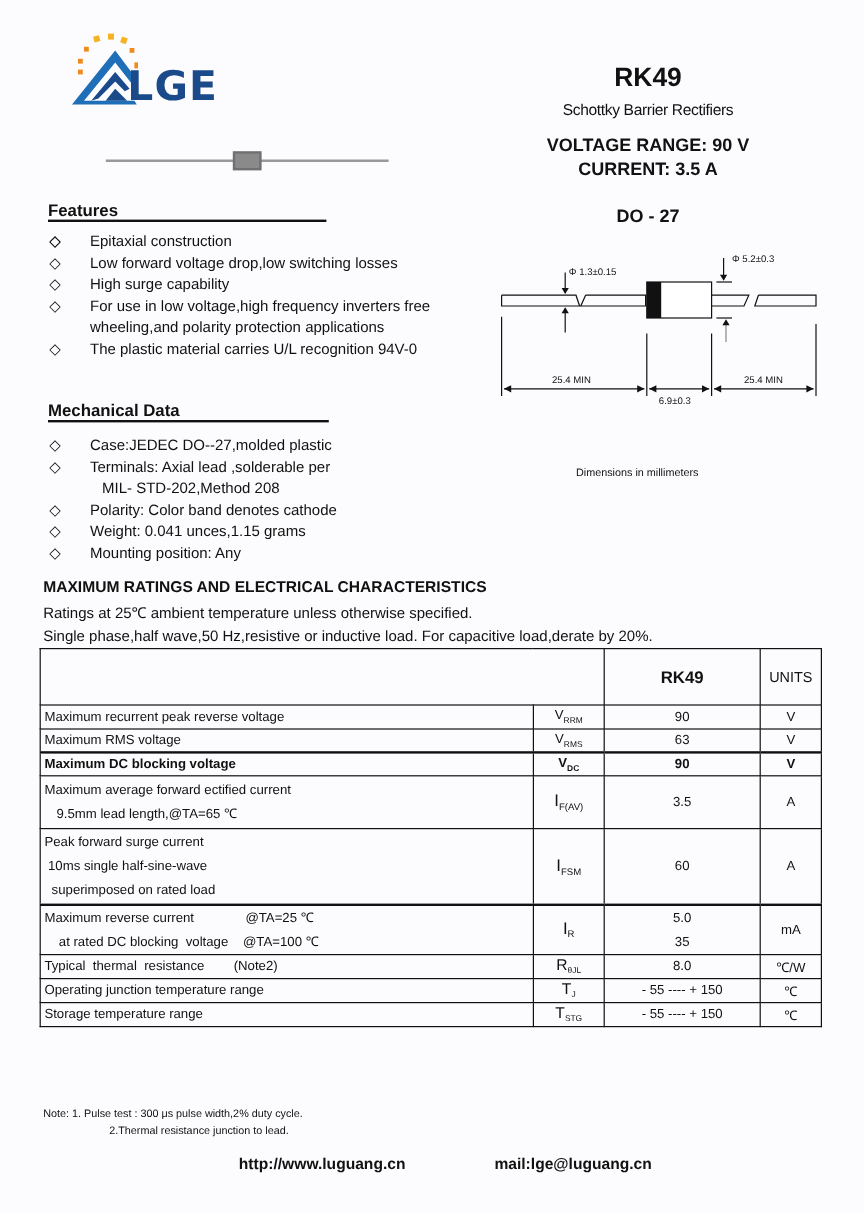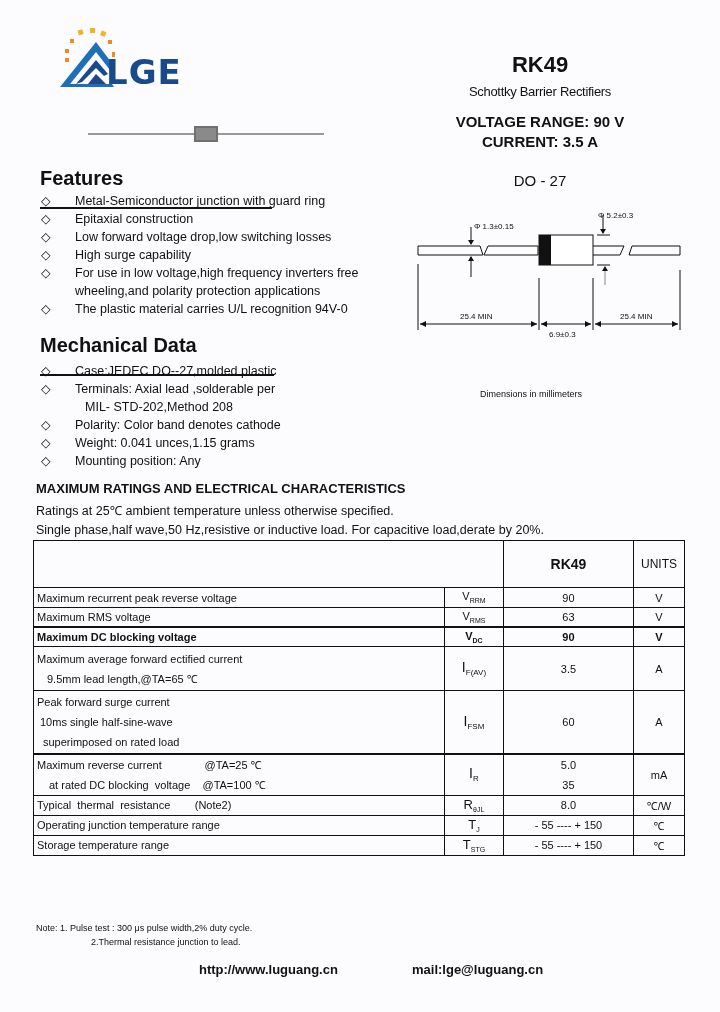--- a/index.html
+++ b/index.html
@@ -5,22 +5,22 @@
   html, body { margin:0; padding:0; }
   body {
     width:720px; height:1012px; background:#fcfbfd; position:relative; overflow:hidden;
     font-family:"Liberation Sans", sans-serif; color:#111;
   }
   .abs { position:absolute; }
   .logo-text { left:106px; top:52px; font-size:34px; font-weight:bold; color:#1a4a8a; letter-spacing:1px; font-family:"DejaVu Sans", sans-serif; }
   .part-title { left:420px; width:240px; top:52px; text-align:center; font-size:22px; font-weight:bold; }
   .part-sub { left:420px; width:240px; top:84px; text-align:center; font-size:13px; letter-spacing:-0.3px; }
   .spec-line { left:420px; width:240px; text-align:center; font-size:15px; font-weight:bold; }
-  .pkg { left:420px; width:240px; top:172px; text-align:center; font-size:15px; font-weight:normal; }
-  .section-title { font-size:20px; font-weight:bold; padding-bottom:17px; border-bottom:2px solid #111; }
+  .pkg { left:420px; width:240px; top:172px; text-align:center; font-size:15px; font-weight:bold; }
+  .section-title { font-size:14px; font-weight:bold; padding-bottom:0; border-bottom:2px solid #111; }
   .bullets { list-style:none; margin:0; padding:0; font-size:12.5px; }
   .bullets li { position:relative; padding-left:34px; line-height:18px; }
   .bullets li .dia { position:absolute; left:0; top:0; }
   .indent { padding-left:10px; }
   .dim-caption { left:480px; top:389px; font-size:9px; }
   .ratings-title { left:36px; top:481px; font-size:13px; font-weight:bold; }
   .note-line { left:36px; font-size:12.5px; }
   table.spec { position:absolute; left:33px; top:540px; width:652px; border-collapse:collapse; font-size:11px; }
   table.spec td { border:1px solid #111; padding:0 3px; vertical-align:middle; }
   table.spec td.sym { width:52px; text-align:center; font-size:11px; }
@@ -62,21 +62,21 @@
 <div class="abs part-title">RK49</div>
 <div class="abs part-sub">Schottky Barrier Rectifiers</div>
 <div class="abs spec-line" style="top:113px;">VOLTAGE RANGE:  90  V</div>
 <div class="abs spec-line" style="top:133px;">CURRENT:  3.5  A</div>
 <div class="abs pkg">DO - 27</div>
 
 <div class="abs" style="left:40px;top:167px;width:232px;">
   <div class="section-title">Features</div>
 </div>
 <ul class="abs bullets" style="left:41px;top:192px;width:340px;">
-  <li><span class="dia">◇</span><span>Metal-Semiconductor junction with guard ring</span></li>
+  <li><span class="dia">◇</span></li>
   <li><span class="dia">◇</span><span>Epitaxial construction</span></li>
   <li><span class="dia">◇</span><span>Low forward voltage drop,low switching losses</span></li>
   <li><span class="dia">◇</span><span>High surge capability</span></li>
   <li><span class="dia">◇</span><span>For use in low voltage,high frequency inverters free</span><br><span>wheeling,and polarity protection applications</span></li>
   <li><span class="dia">◇</span><span>The plastic material carries U/L  recognition 94V-0</span></li>
 </ul>
 
 <div class="abs" style="left:40px;top:334px;width:234px;">
   <div class="section-title">Mechanical Data</div>
 </div>
@@ -121,21 +121,21 @@
     <polygon points="10,124 16,121 16,127" fill="#111"></polygon>
     <polygon points="127,124 121,121 121,127" fill="#111"></polygon>
     <line x1="131" y1="124" x2="181" y2="124" stroke="#111"></line>
     <polygon points="131,124 137,121 137,127" fill="#111"></polygon>
     <polygon points="181,124 175,121 175,127" fill="#111"></polygon>
     <line x1="185" y1="124" x2="268" y2="124" stroke="#111"></line>
     <polygon points="185,124 191,121 191,127" fill="#111"></polygon>
     <polygon points="268,124 262,121 262,127" fill="#111"></polygon>
   </svg>
   <div class="abs" style="left:64px;top:22px;font-size:8px;">Φ 1.3±0.15</div>
-  <div class="abs" style="left:188px;top:11px;font-size:8px;">Φ 5.2±0.3</div>
+  <div class="abs" style="left:200px;top:11px;font-size:8px;">Φ 5.2±0.3</div>
   <div class="abs" style="left:50px;top:112px;font-size:8px;">25.4 MIN</div>
   <div class="abs" style="left:210px;top:112px;font-size:8px;">25.4 MIN</div>
   <div class="abs" style="left:139px;top:130px;font-size:8px;">6.9±0.3</div>
 </div>
 <div class="abs dim-caption">Dimensions in millimeters</div>
 
 <div class="abs ratings-title">MAXIMUM RATINGS AND ELECTRICAL CHARACTERISTICS</div>
 <div class="abs note-line" style="top:502px;">Ratings at 25℃ ambient temperature unless otherwise specified.</div>
 <div class="abs note-line" style="top:523px;">Single phase,half wave,50 Hz,resistive or inductive load. For capacitive load,derate by 20%.</div>
 

